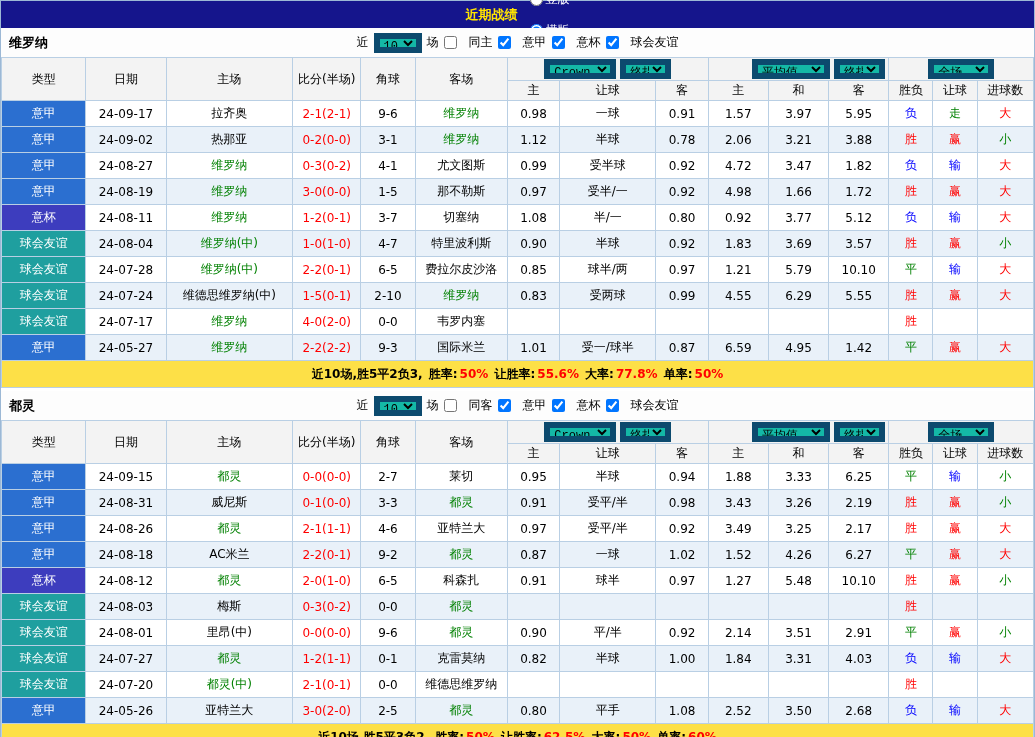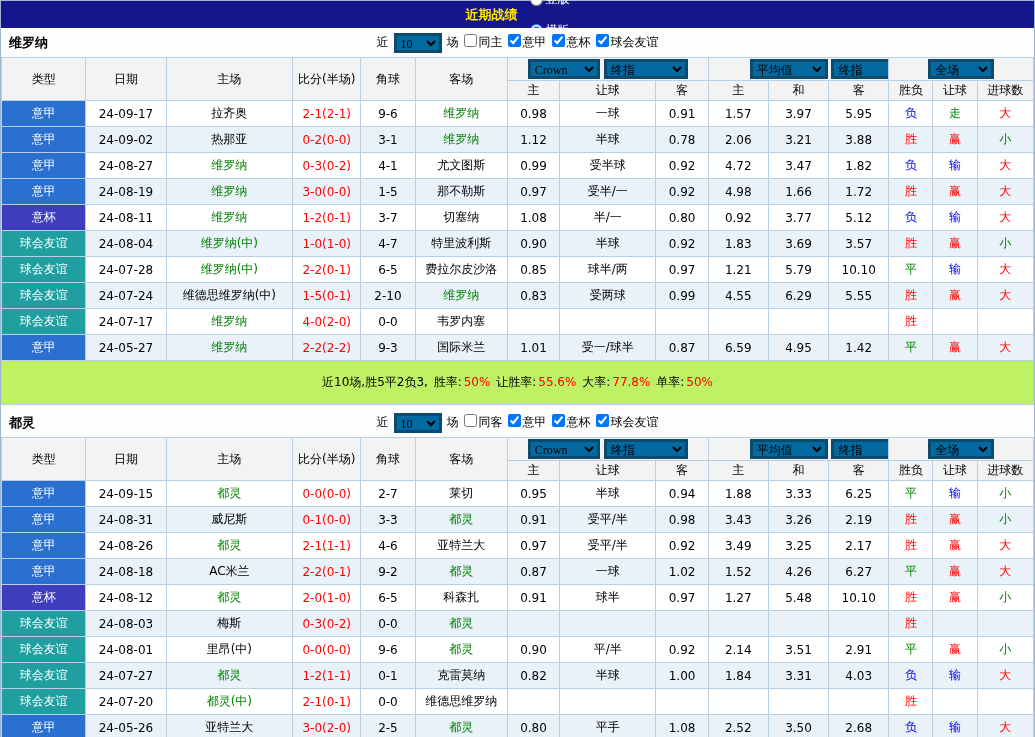--- a/index.html
+++ b/index.html
@@ -21,30 +21,30 @@
   .topbar .title { color: var(--title-text, #ffe400); font-weight: bold; font-size: 13px; }
   .radio-group { display: flex; align-items: center; gap: 14px; flex-direction: column; }
   .radio-lab { display: flex; align-items: center; gap: 3px; color: #fff; cursor: pointer; }
   .radio-lab input { margin: 0; width: 13px; height: 13px; }
 
   
   .team-section + .team-section { margin-top: 3px; }
   .section-head { height: 29px; position: relative; display: flex; align-items: center; justify-content: center; background: #fdfdfd; }
   .team-name { position: absolute; left: 8px; font-weight: bold; font-size: 13px; }
   .controls { display: flex; align-items: center; gap: 5px; }
-  .controls .chk { display: flex; gap: 2px; cursor: pointer; }
+  .controls .chk { display: flex; align-items: center; gap: 12px; cursor: pointer; }
   .controls input[type=checkbox] { width: 13px; height: 13px; margin: 0; }
 
   select {
-    font-family: Liberation Serif, serif;
-    font-size: 12px; height: 20px; background: #0369a1; border: 3px solid #0c4a6e;
+    font-family: Liberation Mono, monospace;
+    font-size: 12px; height: 20px; background: #14b8a6; border: 6px solid #0c4a6e;
   }
   .count-select { width: 48px; }
   .sel-md { width: 72px; }
-  .sel-sm { width: 84px; }
+  .sel-sm { width: 51px; }
   .sel-lg { width: 78px; margin-left: 40px; }
   .sel-full { width: 66px; }
 
   
   table.stats-table { width: 100%; border-collapse: collapse; table-layout: fixed; }
   .stats-table th, .stats-table td {
     border: 1px solid var(--border, #b9cfe4);
     text-align: center; padding: 0 2px;
     white-space: nowrap; overflow: hidden;
     height: 26px;
@@ -58,21 +58,21 @@
   .t-serie { background: var(--serie-a-bg, #2b6fd0); }
   .t-cup { background: var(--cup-bg, #3d3dbe); }
   .t-friendly { background: var(--friendly-bg, #1f9f9f); }
 
   .res-win { color: var(--win, #ff0000); }
   .res-draw { color: var(--draw, #008000); }
   .res-loss { color: var(--loss, #0000ff); }
   .score { color: var(--score-text, #ff0000); }
   .focus { color: var(--focus-team, #008000); }
 
-  td.summary { background: #bef264; height: 44px; }
+  td.summary { background: #fde047; height: 27px; font-weight: bold; }
   .summary .val { color: var(--win, #ff0000); }
   .summary span { margin: 0 1px; }
 </style>
 </head>
 <body>
 
 <div class="page">
 
   <div class="topbar">
     <span class="title">近期战绩</span>

